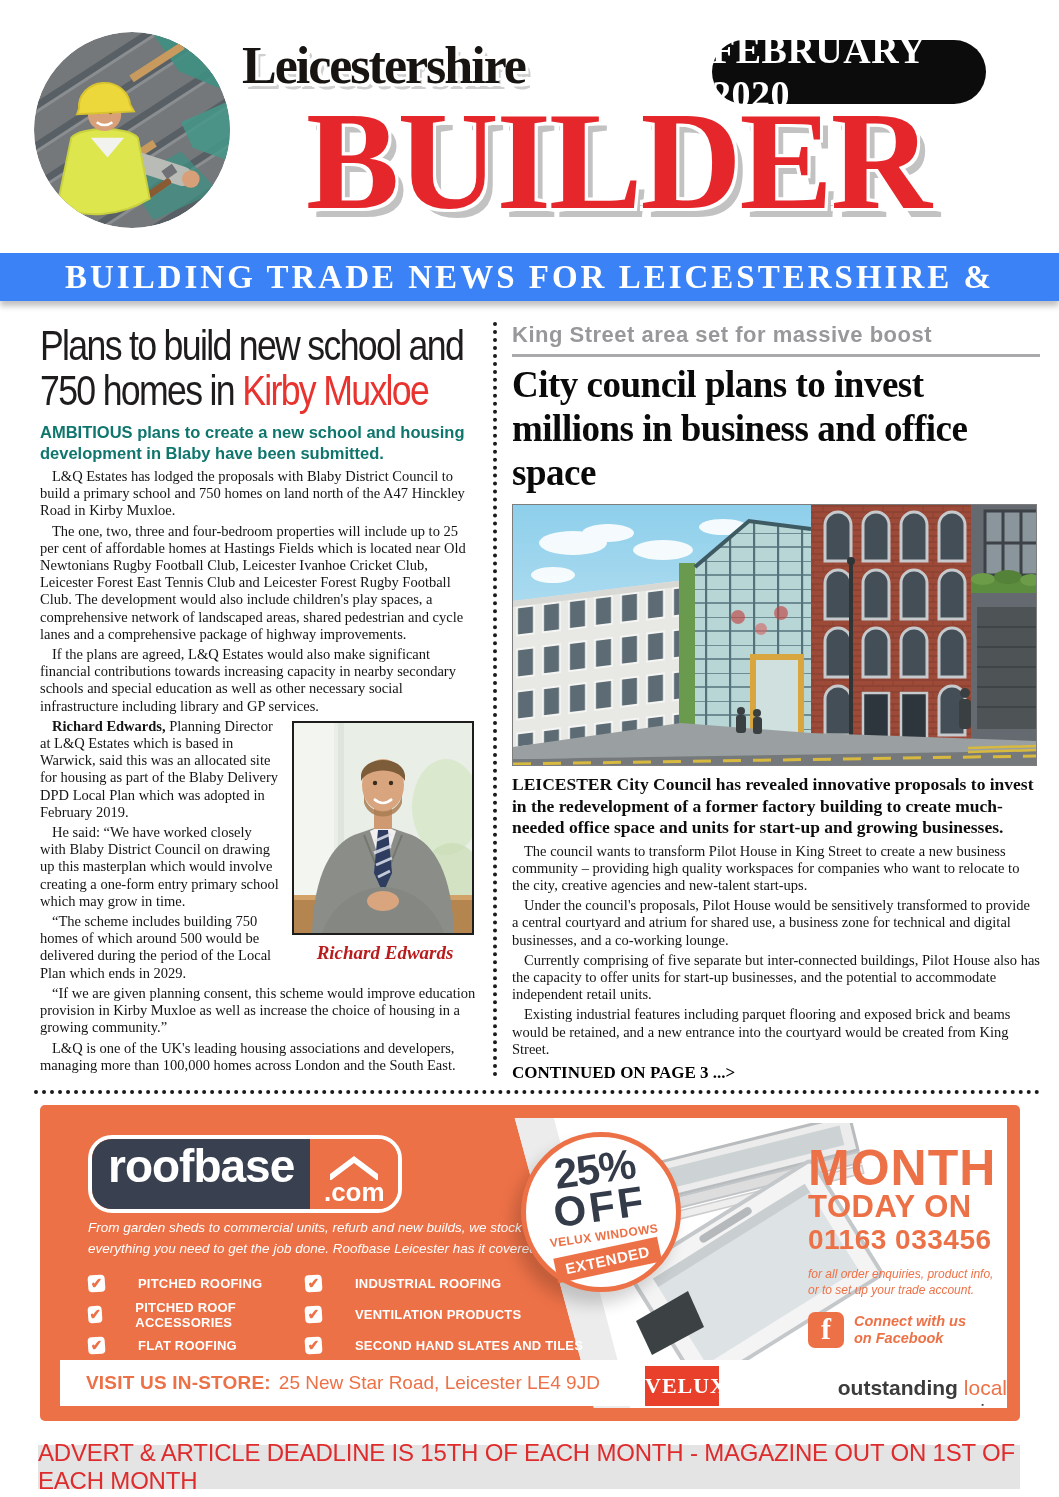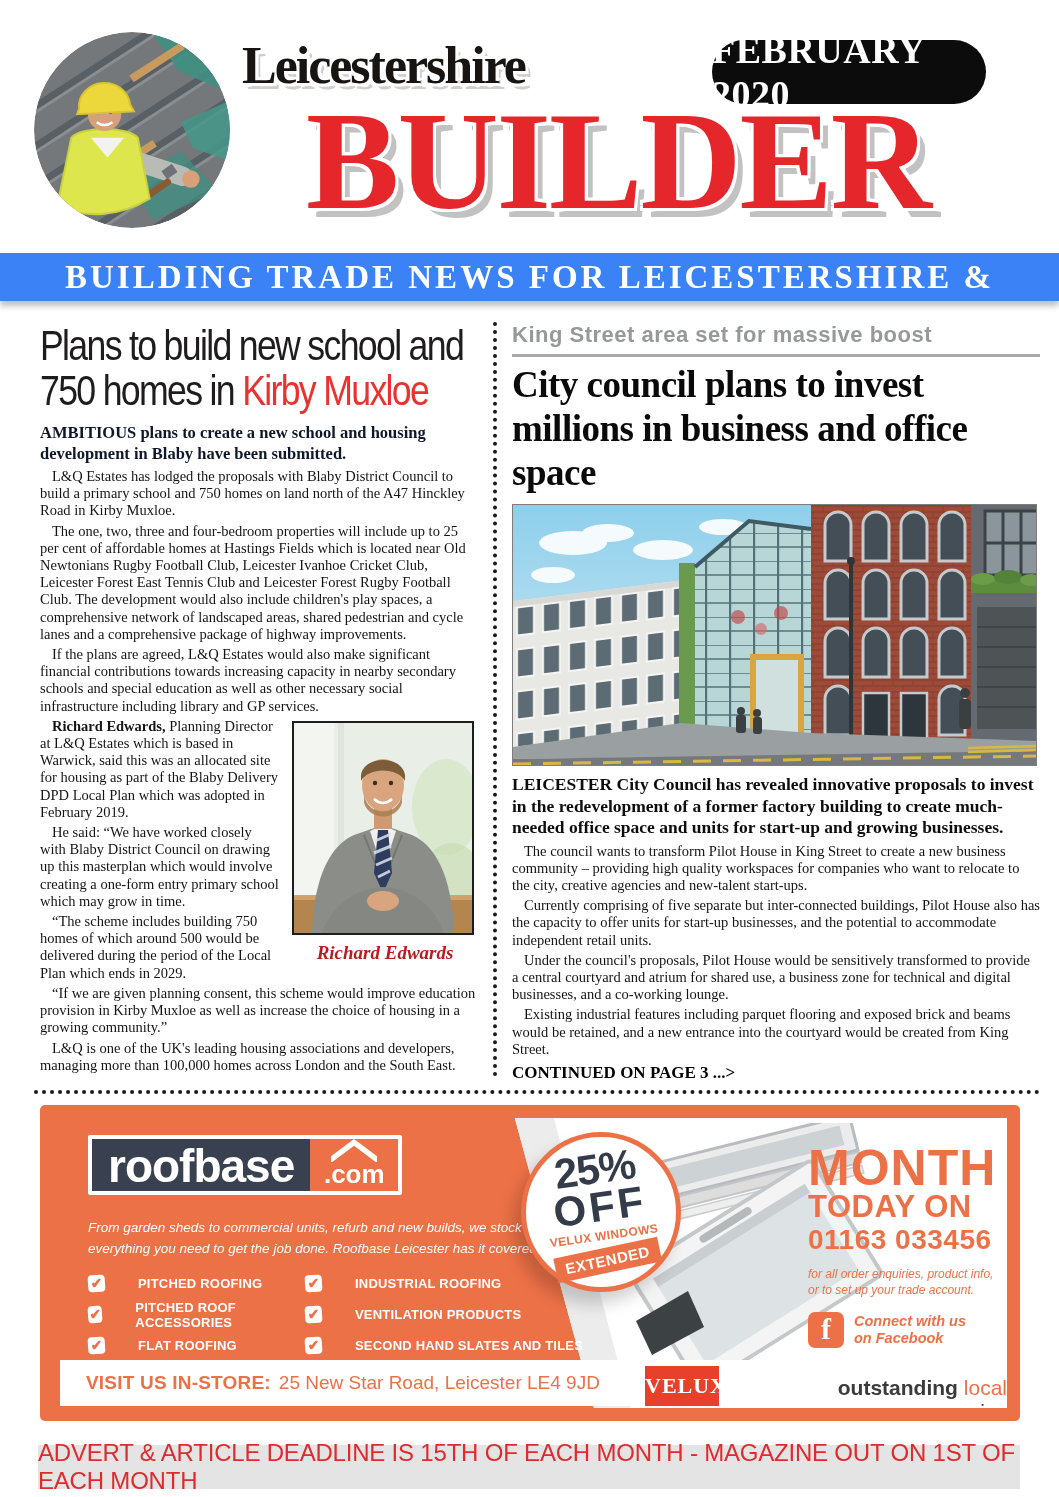--- a/index.html
+++ b/index.html
@@ -32,22 +32,22 @@
   .content { position:relative; height:782px; }
   .v-divider { position:absolute; left:493px; top:21px; height:755px; width:0;
          border-left:4px dotted #1b1b1b; }
   .article-left { position:absolute; left:40px; top:22px; width:438px; }
   .article-right { position:absolute; left:512px; top:21px; width:528px; }
 
   .hl-left { font-family:"Liberation Sans", sans-serif; font-weight:500; font-size:42px;
          line-height:45px; letter-spacing:-2px; color:#1e1c1d; transform:scaleX(.85);
          transform-origin:0 0; white-space:nowrap; }
   .hl-accent { color:#e8332f; }
-  .lede { font-family:Liberation Serif, serif; font-weight:700; font-size:16.5px;
-         line-height:21px; color:#0f172a; margin-top:9px; }
+  .lede { font-family:Liberation Sans, sans-serif; font-weight:700; font-size:16.5px;
+         line-height:21px; color:#0f766e; margin-top:9px; }
   .body-copy { margin-top:4px; }
   .body-copy p { font-family:"Liberation Serif", serif; font-size:14.5px; line-height:17.2px;
          color:#141414; margin:0 0 3px 0; text-indent:12px; }
   .body-copy .b { font-weight:700; }
 
   figure.re { float:right; width:186px; margin:3px 0 4px 12px; }
   .re-img { width:182px; height:214px; border:2px solid #1d1d1d; background:#e9efe7; }
   .re-img svg { display:block; }
   figure.re figcaption { font-family:"Liberation Serif", serif; font-weight:700; font-size:19px;
          text-align:center; margin-top:7px; color:#b91c1c;font-style:italic; }
@@ -68,22 +68,22 @@
   
   .ad { position:relative; margin:11px 0 0 40px; width:980px; height:316px; background:#ed7147;
         border-radius:5px; }
   .ad-inner { position:absolute; left:13px; top:13px; width:954px; height:290px; background:#fff;
         overflow:hidden; }
   .ad-orange { position:absolute; inset:0; background:#ed7147;
         clip-path:polygon(0 0,48.4% 0,56.7% 100%,0 100%); }
   .ad-shade { position:absolute; inset:0; background:#ececec;
         clip-path:polygon(48.4% 0,52.5% 0,60.5% 100%,56.7% 100%); }
 
-  .rb-logo { position:absolute; left:35px; top:17px; height:60px; display:flex;
-        border:4px solid #fff; border-radius:2px; overflow:hidden; }
+  .rb-logo { position:absolute; left:35px; top:17px; height:78px; display:flex;
+        border:4px solid #fff; border-radius:24px; overflow:hidden; }
   .rb-name { background:#394050; color:#fff; font-weight:700; font-size:46px; line-height:54px;
         padding:0 16px 4px 16px; letter-spacing:-1px; }
   .rb-com { background:#ed7147; width:88px; display:flex; flex-direction:column;
         align-items:center; justify-content:flex-end; padding-bottom:5px; }
   .rb-com-text { color:#fff; font-weight:700; font-size:26px; line-height:24px; }
 
   .rb-tagline { position:absolute; left:35px; top:99px; font-style:italic; font-weight:500;
         font-size:13.5px; line-height:21px; color:#fff; }
   .rb-checks { position:absolute; left:35px; top:150px; display:grid;
         grid-template-columns:217px auto; grid-auto-rows:31px; }
@@ -319,22 +319,22 @@
           <circle cx="244" cy="208" r="4"></circle>
             <rect x="240" y="212" width="9" height="17" rx="3"></rect>
           <circle cx="452" cy="188" r="5"></circle>
             <rect x="446" y="194" width="12" height="30" rx="4"></rect>
         </g>
       </svg>
     </div>
     <div class="lede-right">LEICESTER City Council has revealed innovative proposals to invest in the redevelopment of a former factory building to create much-needed office space and units for start-up and growing businesses.</div>
     <div class="body-copy">
       <p>The council wants to transform Pilot House in King Street to create a new business community – providing high quality workspaces for companies who want to relocate to the city, creative agencies and new-talent start-ups.</p>
+      <p>Under the council's proposals, Pilot House would be sensitively transformed to provide a central courtyard and atrium for shared use, a business zone for technical and digital businesses, and a co-working lounge.</p>
       <p>Currently comprising of five separate but inter-connected buildings, Pilot House also has the capacity to offer units for start-up businesses, and the potential to accommodate independent retail units.</p>
-      <p>Under the council's proposals, Pilot House would be sensitively transformed to provide a central courtyard and atrium for shared use, a business zone for technical and digital businesses, and a co-working lounge.</p>
       <p>Existing industrial features including parquet flooring and exposed brick and beams would be retained, and a new entrance into the courtyard would be created from King Street.</p>
     </div>
     <div class="continued">CONTINUED ON PAGE 3 ...&gt;</div>
   </article>
 </main>
 
 <div class="dotted-hr"></div>
 
 <section class="ad">
   <div class="ad-inner">

